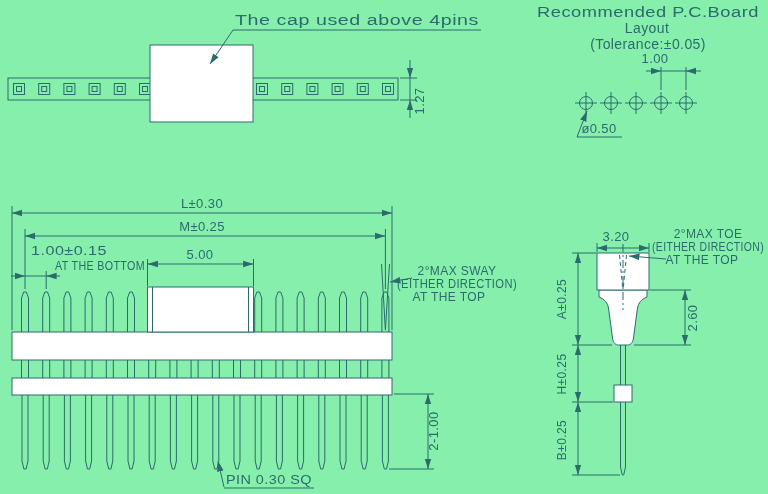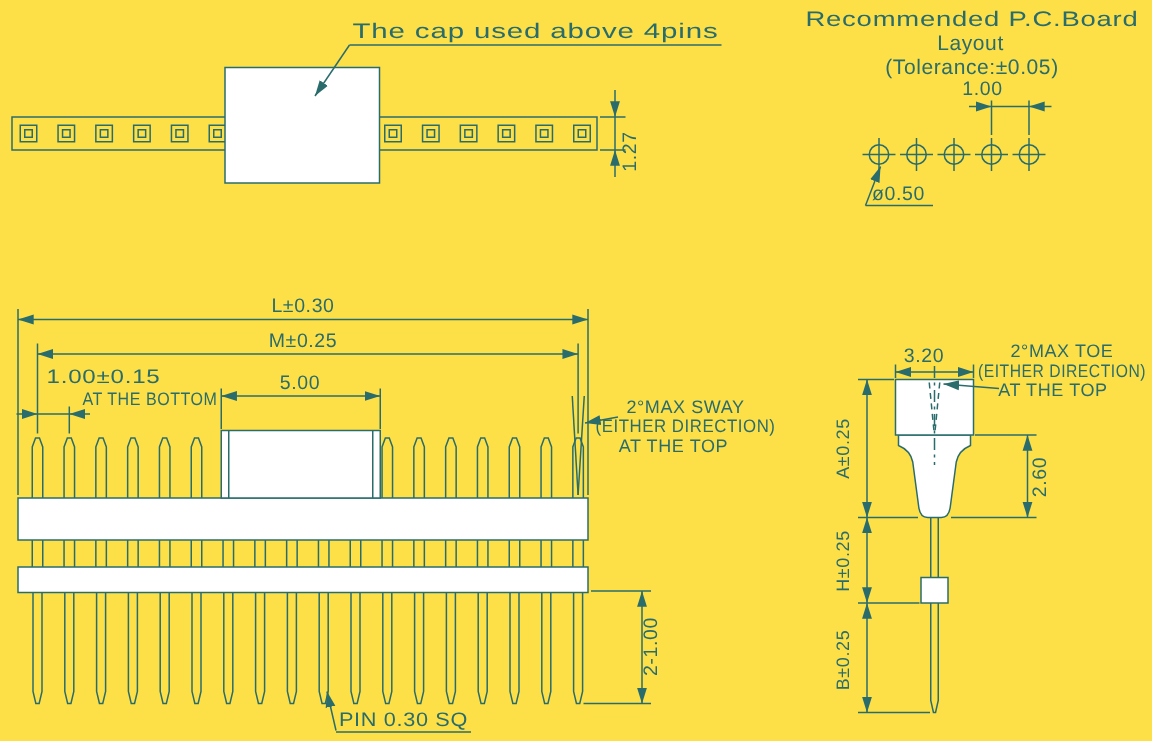--- a/index.html
+++ b/index.html
@@ -1,16 +1,16 @@
 <!DOCTYPE html>
 <html><head>
 <meta charset="utf-8">
 <style>
   html,body{margin:0;padding:0;background:#fff;}
-  #stage{position:relative;width:768px;height:494px;background:#fde047;overflow:hidden;}
+  #stage{position:relative;width:768px;height:494px;background:#86efac;overflow:hidden;}
   svg{display:block;}
   .ln{fill:none;stroke:currentColor;stroke-width:1;}
   .fw{fill:#ffffff;stroke:currentColor;stroke-width:1;}
   .dash1{stroke-dasharray:8 3 2 3;}
   .dash2{stroke-dasharray:4 3;}
   text{fill:currentColor;font-family:"Liberation Sans",sans-serif;letter-spacing:0.4px;}
   .t14{font-size:14px;}
   .t13{font-size:13px;}
   .t12{font-size:12px;}
 </style>

